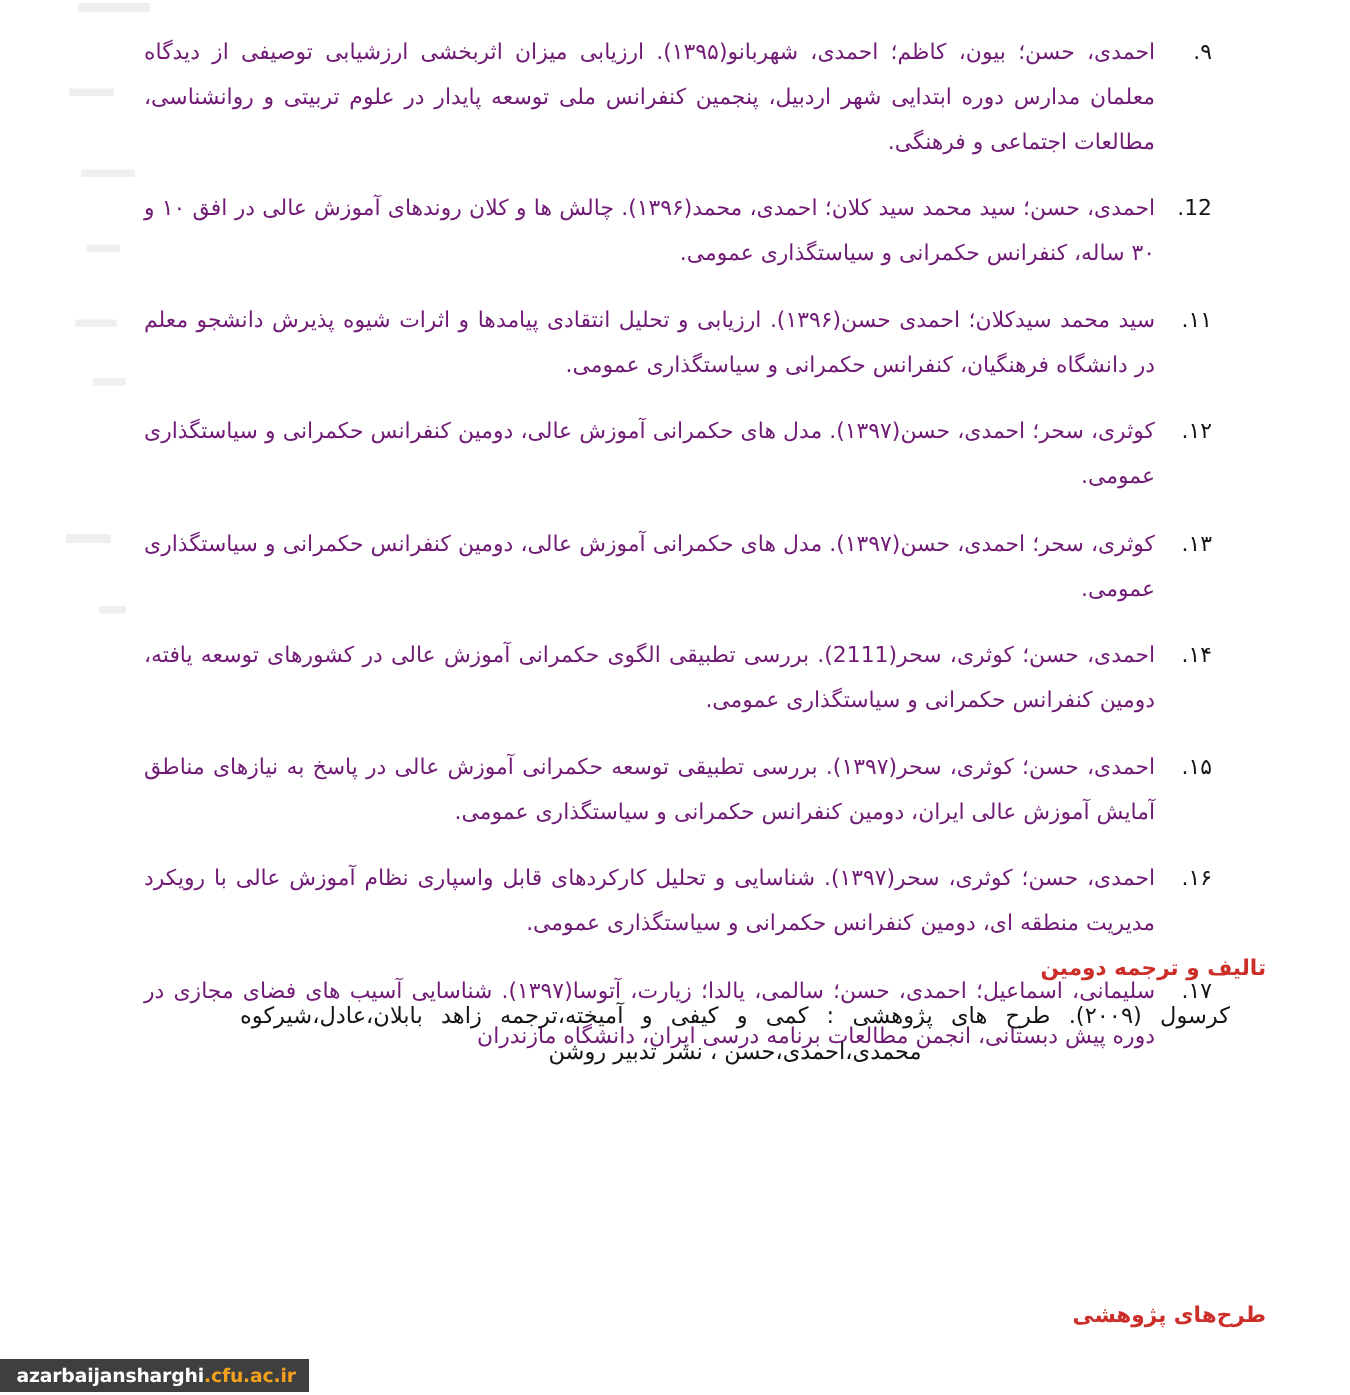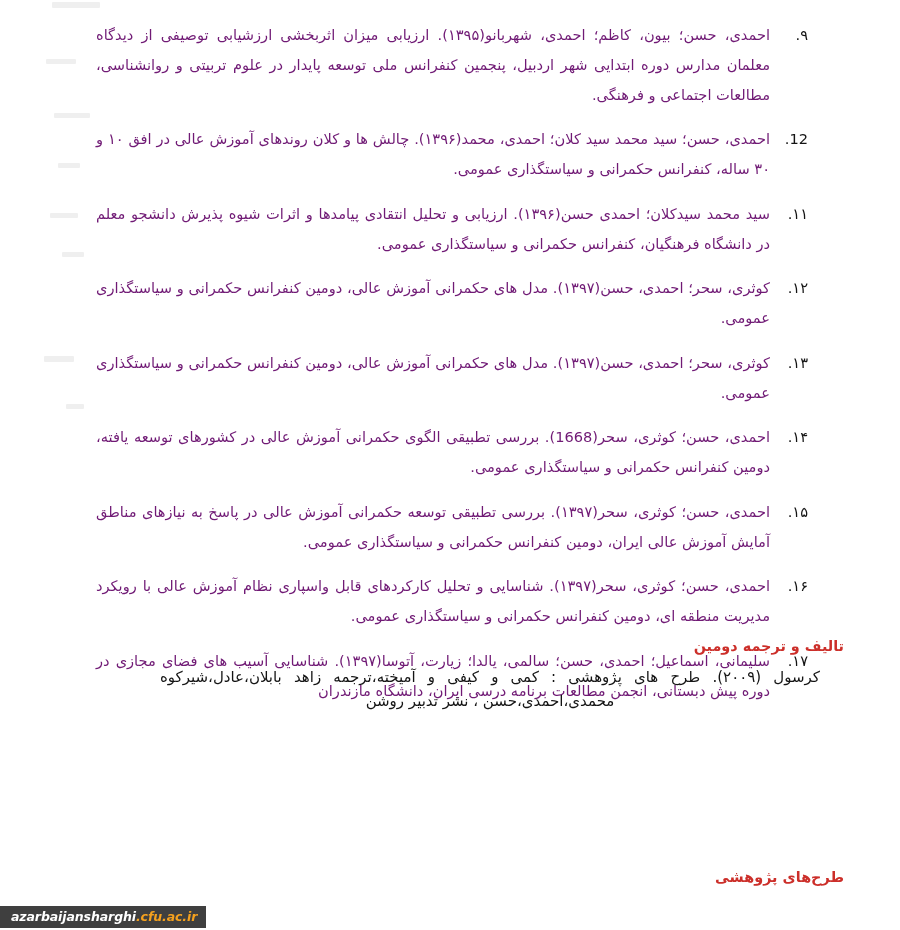--- a/index.html
+++ b/index.html
@@ -108,21 +108,20 @@
   .watermark {
     position: absolute;
     left: 0;
     bottom: 2px;
     background: #3f3f3f;
     padding: 4px 9px 5px 11px;
     direction: ltr;
     font-family: "DejaVu Sans", "Liberation Sans", sans-serif;
     font-size: 12.5px;
     font-weight: 700;
-    font-style: italic;
     letter-spacing: -0.1px;
     line-height: 1.05;
     white-space: nowrap;
   }
   .wm-name { color: #ffffff; }
   .wm-domain { color: #f5a11e; }
 </style>
 </head>
 <body>
 
@@ -153,21 +152,21 @@
       <li class="ref-item">
         <span class="ref-num">۱۲.</span>
         <span class="ref-text">کوثری، سحر؛ احمدی، حسن(۱۳۹۷). مدل های حکمرانی آموزش عالی، دومین کنفرانس حکمرانی و سیاستگذاری عمومی.</span>
       </li>
       <li class="ref-item">
         <span class="ref-num">۱۳.</span>
         <span class="ref-text">کوثری، سحر؛ احمدی، حسن(۱۳۹۷). مدل های حکمرانی آموزش عالی، دومین کنفرانس حکمرانی و سیاستگذاری عمومی.</span>
       </li>
       <li class="ref-item">
         <span class="ref-num">۱۴.</span>
-        <span class="ref-text">احمدی، حسن؛ کوثری، سحر(1668). بررسی تطبیقی الگوی حکمرانی آموزش عالی در کشورهای توسعه یافته، دومین کنفرانس حکمرانی و سیاستگذاری عمومی.</span>
+        <span class="ref-text">احمدی، حسن؛ کوثری، سحر(2111). بررسی تطبیقی الگوی حکمرانی آموزش عالی در کشورهای توسعه یافته، دومین کنفرانس حکمرانی و سیاستگذاری عمومی.</span>
       </li>
       <li class="ref-item">
         <span class="ref-num">۱۵.</span>
         <span class="ref-text">احمدی، حسن؛ کوثری، سحر(۱۳۹۷). بررسی تطبیقی توسعه حکمرانی آموزش عالی در پاسخ به نیازهای مناطق آمایش آموزش عالی ایران، دومین کنفرانس حکمرانی و سیاستگذاری عمومی.</span>
       </li>
       <li class="ref-item">
         <span class="ref-num">۱۶.</span>
         <span class="ref-text">احمدی، حسن؛ کوثری، سحر(۱۳۹۷). شناسایی و تحلیل کارکردهای قابل واسپاری نظام آموزش عالی با رویکرد مدیریت منطقه ای، دومین کنفرانس حکمرانی و سیاستگذاری عمومی.</span>
       </li>
       <li class="ref-item">

